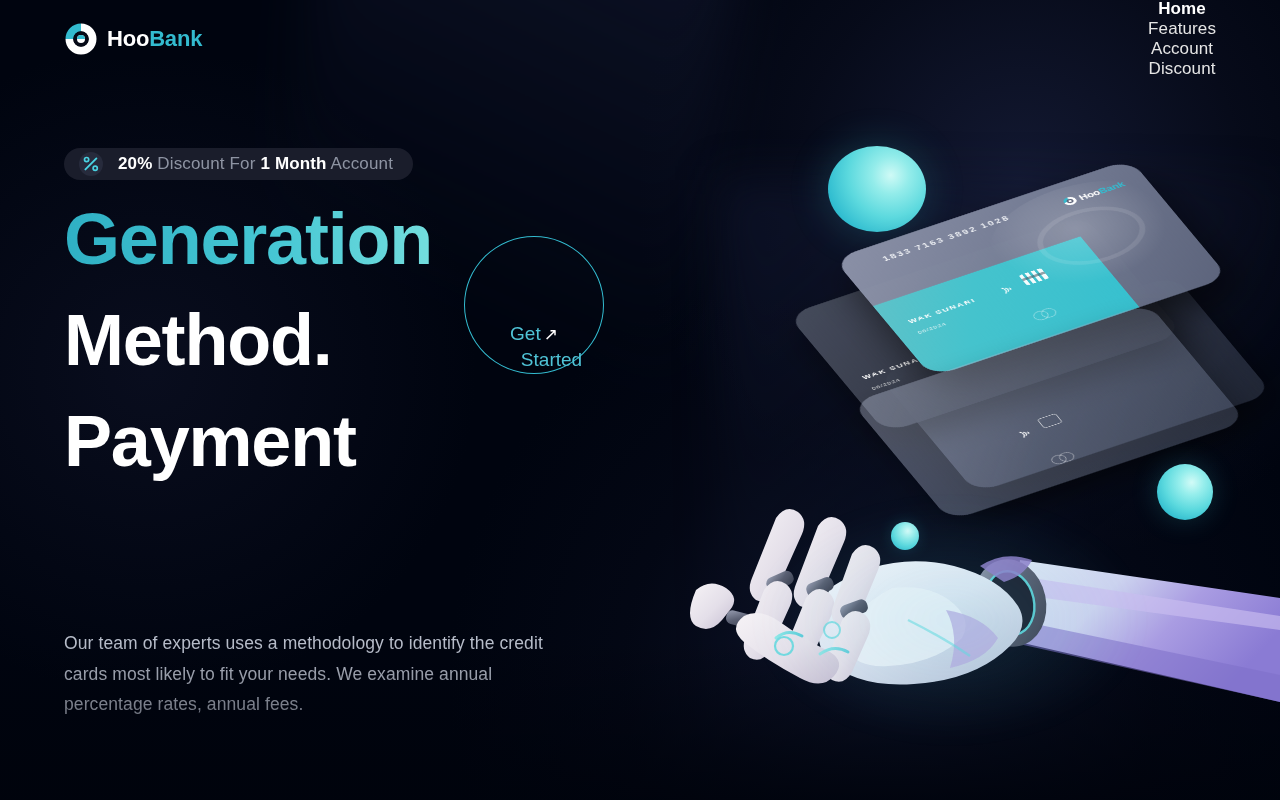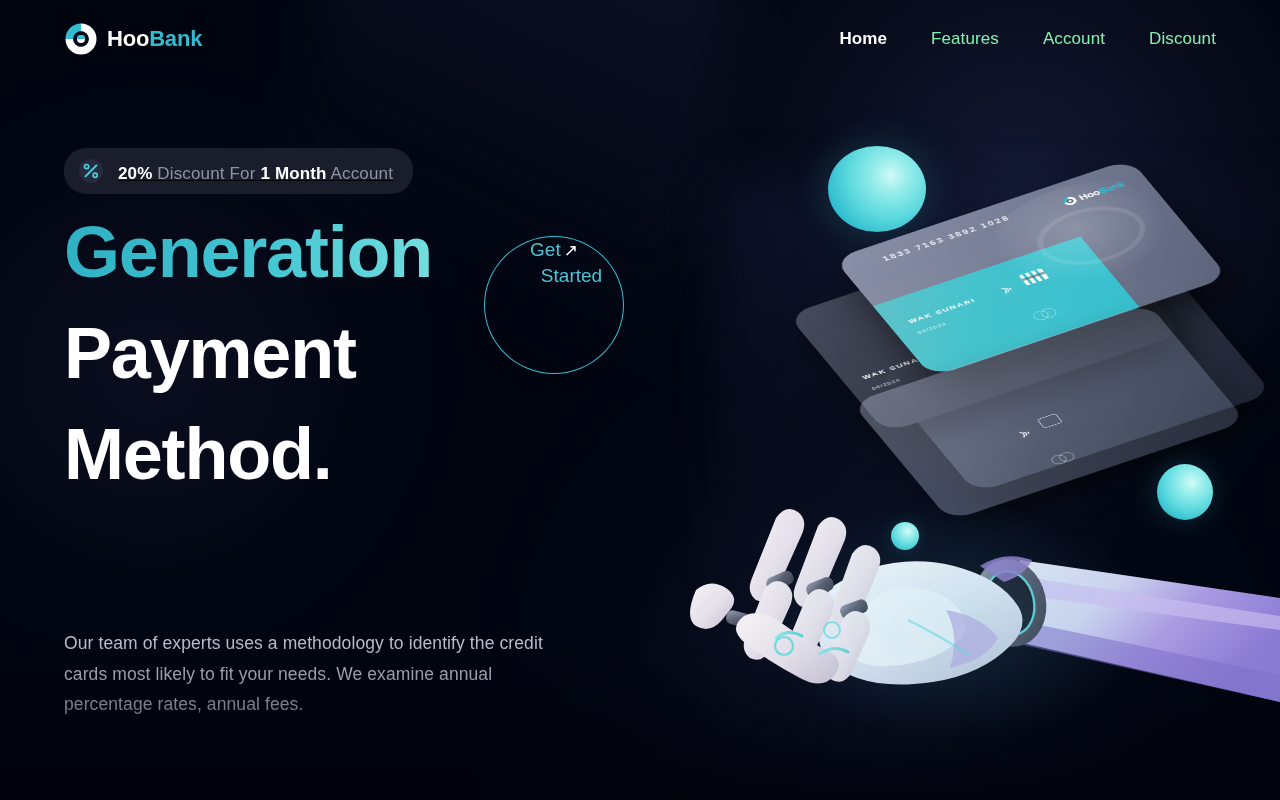--- a/index.html
+++ b/index.html
@@ -44,35 +44,34 @@
   .navbar {
     position:absolute; left:0; top:0; width:1280px; height:78px;
     display:flex; align-items:center; padding:0 64px; z-index:30;
   }
   .brand { display:flex; align-items:center; gap:9px; }
   .brand-mark { width:34px; height:34px; display:block; }
   .brand-name { font-size:22px; font-weight:bold; letter-spacing:-.2px; line-height:1; }
   .brand-name .b-hoo { color:#ffffff; }
   .brand-name .b-bank { color:#33bbcf; }
 
-  .nav-links { margin-left:auto; display:flex; align-items:center; gap:0px; }
+  .nav-links { margin-left:auto; display:flex; align-items:center; gap:0px;flex-direction:column; }
   .nav-link {
-    font-size:17px; color:#86efac; padding:0 0 0 0; margin-left:44px;
+    font-size:17px; color:#e5e5e5; padding:0 0 0 0; margin-left:44px;
     text-decoration:none; cursor:pointer; letter-spacing:.1px;
   }
   .nav-link.active { color:#ffffff; font-weight:bold; }
 
   
   .hero-left { position:absolute; left:64px; top:148px; width:600px; z-index:20; }
 
   .discount-badge {
-    display:inline-flex; align-items:flex-end; gap:14px;
+    display:inline-flex; align-items:center; gap:14px;
     background:#1a1d2b; border-radius:22px; padding:10px 20px 10px 14px;
-    height:46px;
-    text-decoration:underline;
+    height:32px;
   }
   .badge-icon {
     width:26px; height:26px; flex:0 0 26px; position:relative;
     display:flex; align-items:center; justify-content:center;
   }
   .badge-icon svg { display:block; }
   .badge-text { font-size:17px; letter-spacing:.15px; white-space:nowrap; }
   .badge-text .strong { color:#ffffff; font-weight:bold; }
   .badge-text .dim { color:#8e94a3; }
 
@@ -80,23 +79,23 @@
     margin-top:22px; font-size:72px; line-height:1.0; font-weight:bold;
     letter-spacing:-1.2px; color:#ffffff; position:relative;
   }
   .headline .ln { display:block; height:101px; }
   .grad-word {
     background:linear-gradient(90deg,#2fb0c4 0%,#46c7d4 35%,#7fe3e0 68%,#b0f5ee 100%);
     -webkit-background-clip:text; background-clip:text; color:transparent;
   }
 
   .get-started {
-    position:absolute; left:484px; top:236px; width:140px; height:138px;
+    position:absolute; left:464px; top:236px; width:140px; height:138px;
     border:1.5px solid #33bbcf; border-radius:50%;
-    display:flex; align-items:flex-start; justify-content:center;
+    display:flex; align-items:flex-end; justify-content:center;
     cursor:pointer; z-index:25; background:transparent;
   }
   .gs-inner { text-align:center; line-height:1.36; }
   .gs-row1 { font-size:19px; color:#4fc3d6; font-weight:500; white-space:nowrap; }
   .gs-row2 { font-size:19px; color:#4fc3d6; font-weight:500;margin-left:35px; }
   .gs-arrow { color:#ffffff; font-size:17px; margin-left:3px; display:inline-block; }
 
   .hero-para {
     position:absolute; left:64px; top:628px; width:480px;
     font-size:17.5px; line-height:30.5px; color:#b9bfcc; letter-spacing:.1px;
@@ -409,22 +408,22 @@
       <span class="badge-text">
         <span class="strong">20%</span>
         <span class="dim">Discount For</span>
         <span class="strong">1 Month</span>
         <span class="dim">Account</span>
       </span>
     </div>
 
     <h1 class="headline">
       <span class="ln grad-word">Generation</span>
+      <span class="ln">Method.</span>
       <span class="ln">Payment</span>
-      <span class="ln">Method.</span>
     </h1>
   </div>
 
   <div class="get-started">
     <div class="gs-inner">
       <div class="gs-row1">
         <span>Get</span><span class="gs-arrow">↗</span>
       </div>
       <div class="gs-row2">Started</div>
     </div>

